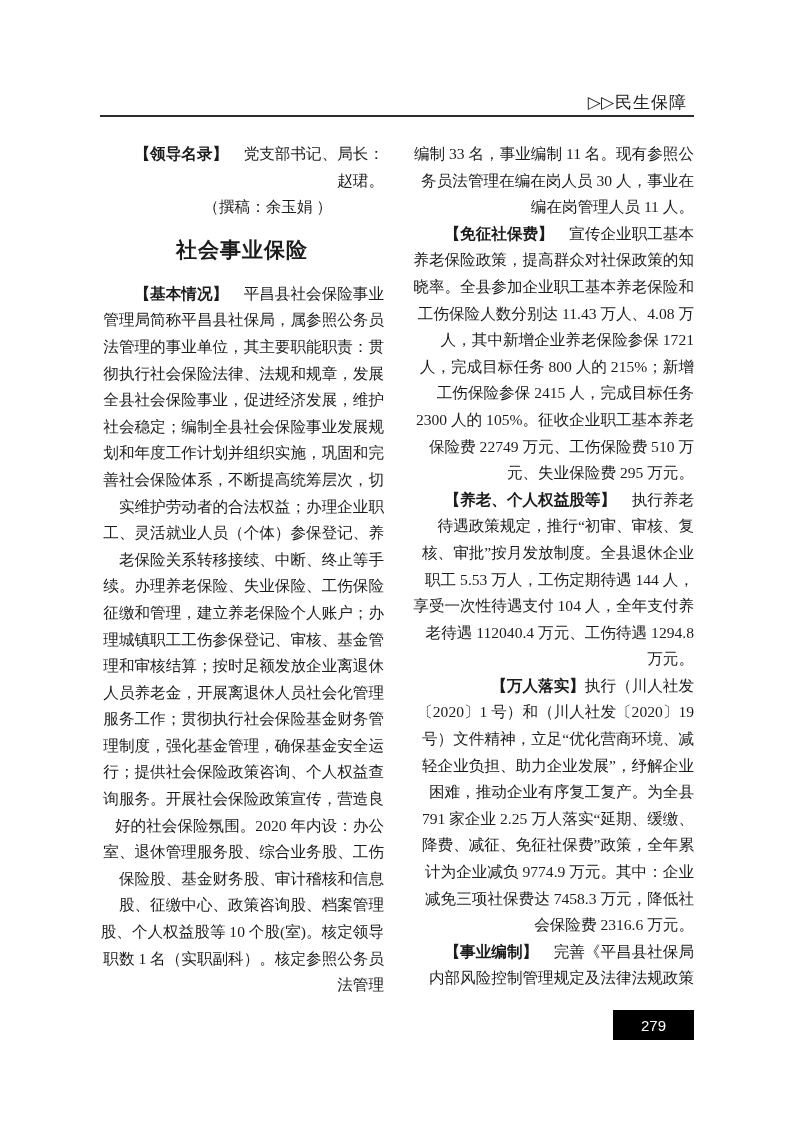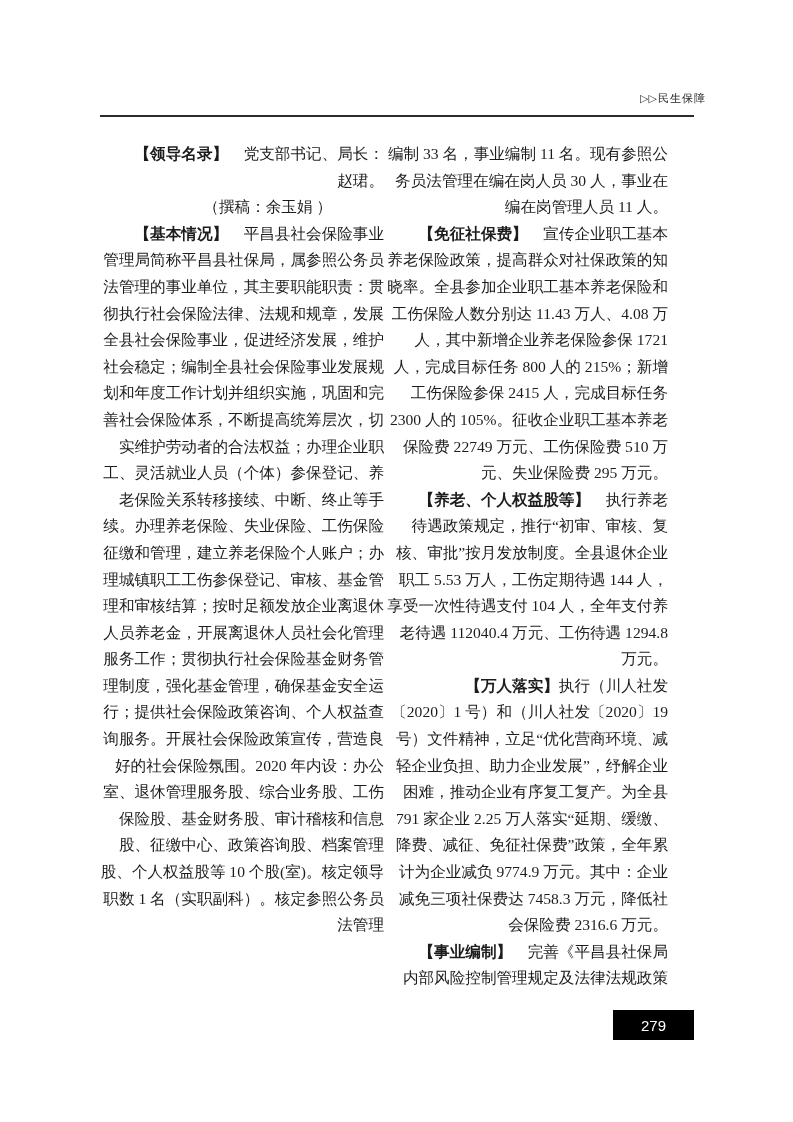--- a/index.html
+++ b/index.html
@@ -5,35 +5,35 @@
   html, body { margin: 0; padding: 0; }
   body {
     width: 793px; height: 1122px;
     background: #ffffff;
     position: relative;
     font-family: "Liberation Serif", "DejaVu Serif", serif;
     color: #1c1c1c;
     overflow: hidden;
   }
   .running-head {
-    position: absolute; top: 91px; left: 112px; width: 594px;
+    position: absolute; top: 91px; left: 93px; width: 594px;
     text-align: right;
     font-family: Liberation Serif, serif;
-    font-size: 11px; color: #1c1c1c;
+    font-size: 17px; color: #1c1c1c;
     letter-spacing: 1px;
     white-space: nowrap;
   }
   .running-head .arrows { letter-spacing: 0; margin-right: 1px; }
   .head-rule {
     position: absolute; top: 115px; left: 100px; width: 594px;
     height: 2px; background: #2b2b2b;
   }
   .columns {
     position: absolute; top: 141px; left: 100px; width: 594px;
-    display: flex; 
+    display: flex; gap: 26px;
   }
   .col {
     width: 284px;
     font-size: 15.6px;
     line-height: 26.6px;
     text-align: justify;
   }
   .col p { margin: 0; text-align: right; }
   .indent { text-indent: 2em; }
   .tag { font-weight: bold; }
@@ -63,20 +63,21 @@
 <div class="running-head">
   <span class="arrows">▷▷</span><span>民生保障</span>
 </div>
 <div class="head-rule"></div>
 
 <div class="columns">
 
   <div class="col">
     <p class="indent"><span class="tag">【领导名录】</span><span>　党支部书记、局长：赵珺。</span></p>
     <p class="byline">（撰稿：余玉娟 ）</p>
+    <h2 class="section-title">社会事业保险</h2>
     <p class="indent"><span class="tag">【基本情况】</span><span>　平昌县社会保险事业管理局简称平昌县社保局，属参照公务员法管理的事业单位，其主要职能职责：贯彻执行社会保险法律、法规和规章，发展全县社会保险事业，促进经济发展，维护社会稳定；编制全县社会保险事业发展规划和年度工作计划并组织实施，巩固和完善社会保险体系，不断提高统筹层次，切实维护劳动者的合法权益；办理企业职工、灵活就业人员（个体）参保登记、养老保险关系转移接续、中断、终止等手续。办理养老保险、失业保险、工伤保险征缴和管理，建立养老保险个人账户；办理城镇职工工伤参保登记、审核、基金管理和审核结算；按时足额发放企业离退休人员养老金，开展离退休人员社会化管理服务工作；贯彻执行社会保险基金财务管理制度，强化基金管理，确保基金安全运行；提供社会保险政策咨询、个人权益查询服务。开展社会保险政策宣传，营造良好的社会保险氛围。2020 年内设：办公室、退休管理服务股、综合业务股、工伤保险股、基金财务股、审计稽核和信息股、征缴中心、政策咨询股、档案管理股、个人权益股等 10 个股(室)。核定领导职数 1 名（实职副科）。核定参照公务员法管理</span></p>
   </div>
 
   <div class="col">
     <p>编制 33 名，事业编制 11 名。现有参照公务员法管理在编在岗人员 30 人，事业在编在岗管理人员 11 人。</p>
     <p class="indent"><span class="tag">【免征社保费】</span><span>　宣传企业职工基本养老保险政策，提高群众对社保政策的知晓率。全县参加企业职工基本养老保险和工伤保险人数分别达 11.43 万人、4.08 万人，其中新增企业养老保险参保 1721 人，完成目标任务 800 人的 215%；新增工伤保险参保 2415 人，完成目标任务 2300 人的 105%。征收企业职工基本养老保险费 22749 万元、工伤保险费 510 万元、失业保险费 295 万元。</span></p>
     <p class="indent"><span class="tag">【养老、个人权益股等】</span><span>　执行养老待遇政策规定，推行“初审、审核、复核、审批”按月发放制度。全县退休企业职工 5.53 万人，工伤定期待遇 144 人，享受一次性待遇支付 104 人，全年支付养老待遇 112040.4 万元、工伤待遇 1294.8 万元。</span></p>
     <p class="indent"><span class="tag">【万人落实】</span><span>执行（川人社发〔2020〕1 号）和（川人社发〔2020〕19 号）文件精神，立足“优化营商环境、减轻企业负担、助力企业发展”，纾解企业困难，推动企业有序复工复产。为全县 791 家企业 2.25 万人落实“延期、缓缴、降费、减征、免征社保费”政策，全年累计为企业减负 9774.9 万元。其中：企业减免三项社保费达 7458.3 万元，降低社会保险费 2316.6 万元。</span></p>
     <p class="indent"><span class="tag">【事业编制】</span><span>　完善《平昌县社保局内部风险控制管理规定及法律法规政策</span></p>
   </div>

